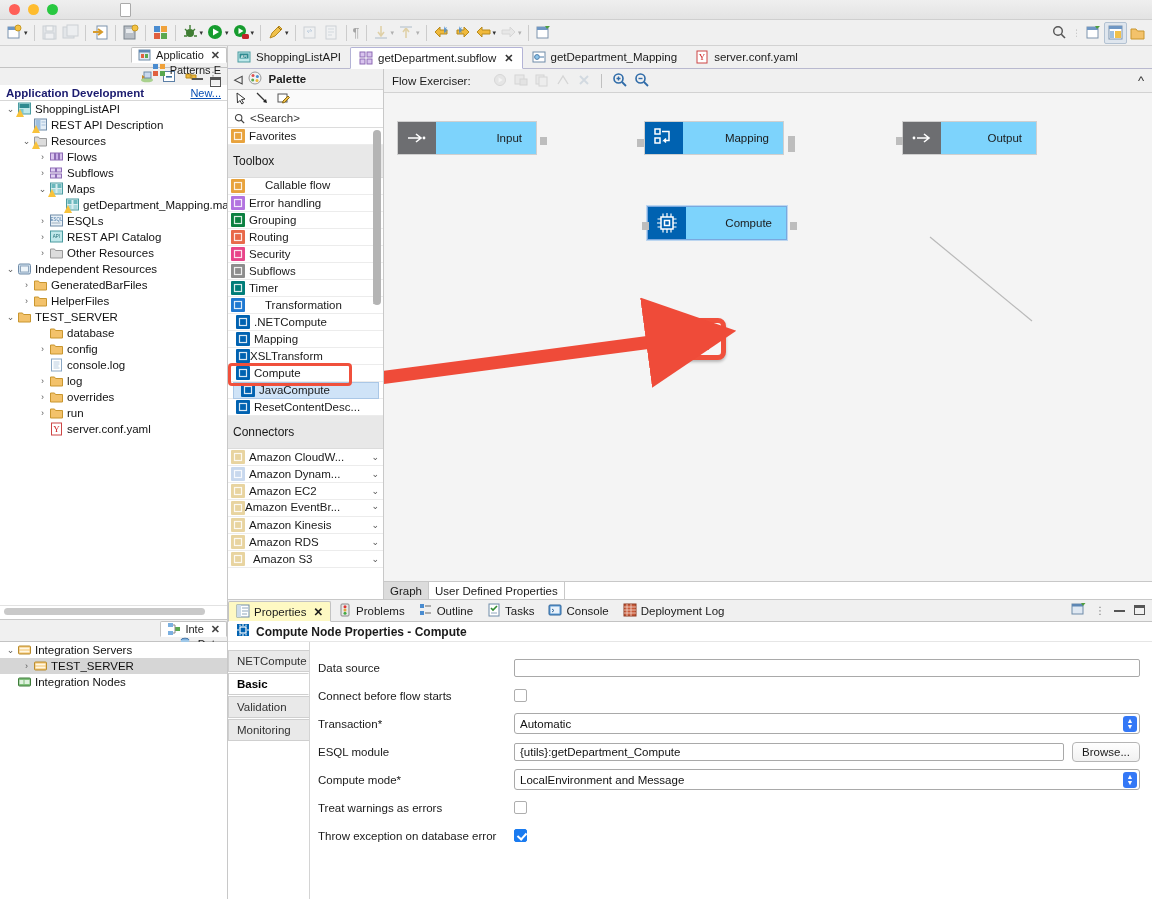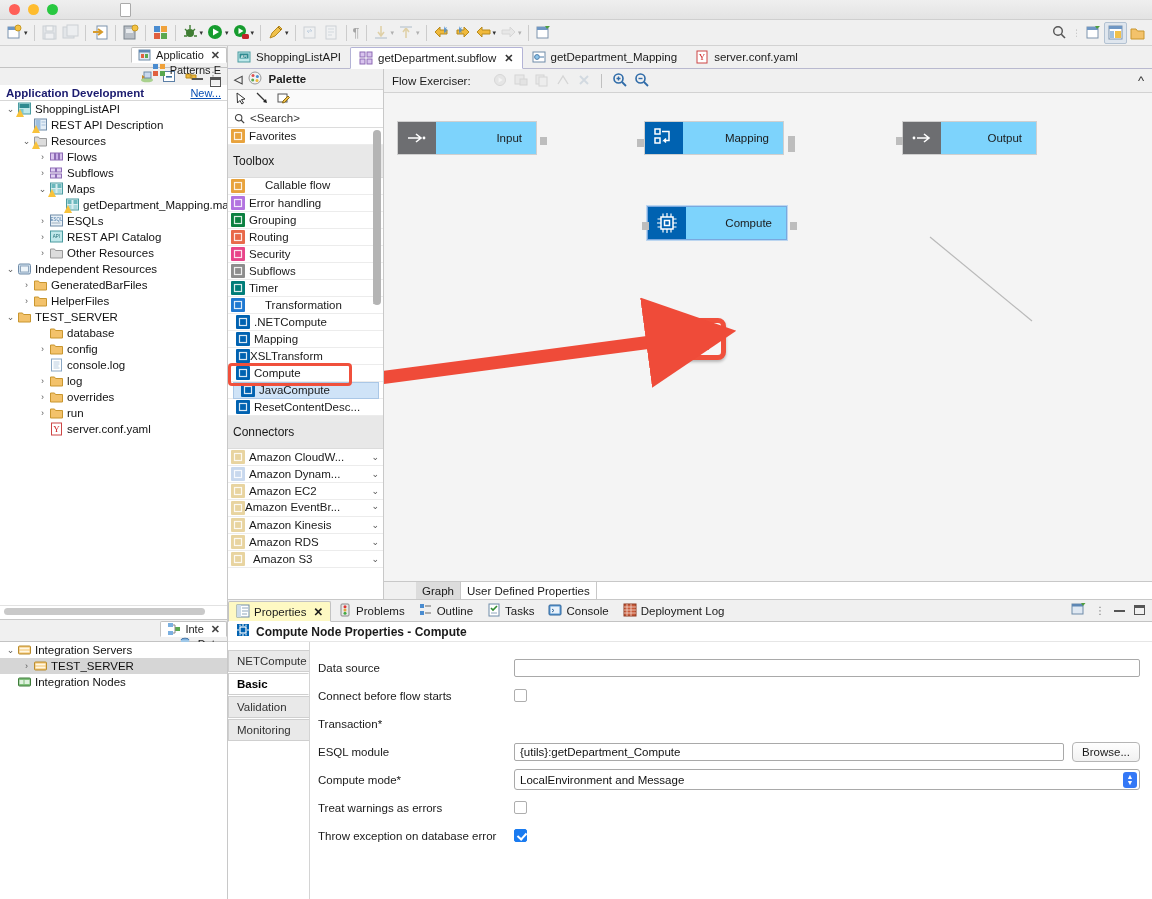--- a/index.html
+++ b/index.html
@@ -185,21 +185,21 @@
     position: absolute; width: 18px; height: 22px; background: #f2f2f2;
     border: 1px solid #9d9d9d;
   }
   .cursor-arrow { position: absolute; width: 12px; height: 18px; }
 
   .graph-tabs {
     height: 18px; background: #f0f0f0; border-top: 1px solid #c8c8c8;
     display: flex; align-items: stretch; font-size: 11.5px;
   }
   .gtab { display: flex; align-items: center; padding: 0 6px; border-right: 1px solid #c8c8c8; }
-  .gtab.active { background: #dcdcdc; margin-left: 32px; }
+  .gtab.active { background: #dcdcdc; }
   .gtab.plain { background: #fff; }
   .gtab-fill { flex: 1; background: #fff; border-left: 0; }
 
   
   .props { height: 300px; display: flex; flex-direction: column; border-top: 1px solid #c8c8c8; background:#fff;}
   .props-tabs {
     height: 22px; background: #f0f0f0; display: flex; align-items: flex-end;
     border-bottom: 1px solid #c3c3c3;
   }
   .ptab { display: flex; align-items: center; gap: 4px; height: 21px; padding: 0 7px; font-size: 11.5px; }
@@ -1390,20 +1390,27 @@
               <div class="frow">
                 <div class="flabel">Data source</div>
                 <div class="finput"></div>
               </div>
               <div class="frow">
                 <div class="flabel">Connect before flow starts</div>
                 <div class="cbox"></div>
               </div>
               <div class="frow">
                 <div class="flabel">Transaction*</div>
+                <div class="fselect">
+                  <span>Automatic</span>
+                  <span class="stepper">
+                    <span>▲</span>
+                    <span>▼</span>
+                  </span>
+                </div>
               </div>
               <div class="frow">
                 <div class="flabel">ESQL module</div>
                 <div class="finput" style="flex: 1 1 0%;">{utils}:getDepartment_Compute</div>
                 <div class="browse-btn">Browse...</div>
               </div>
               <div class="frow">
                 <div class="flabel">Compute mode*</div>
                 <div class="fselect">
                   <span>LocalEnvironment and Message</span>

